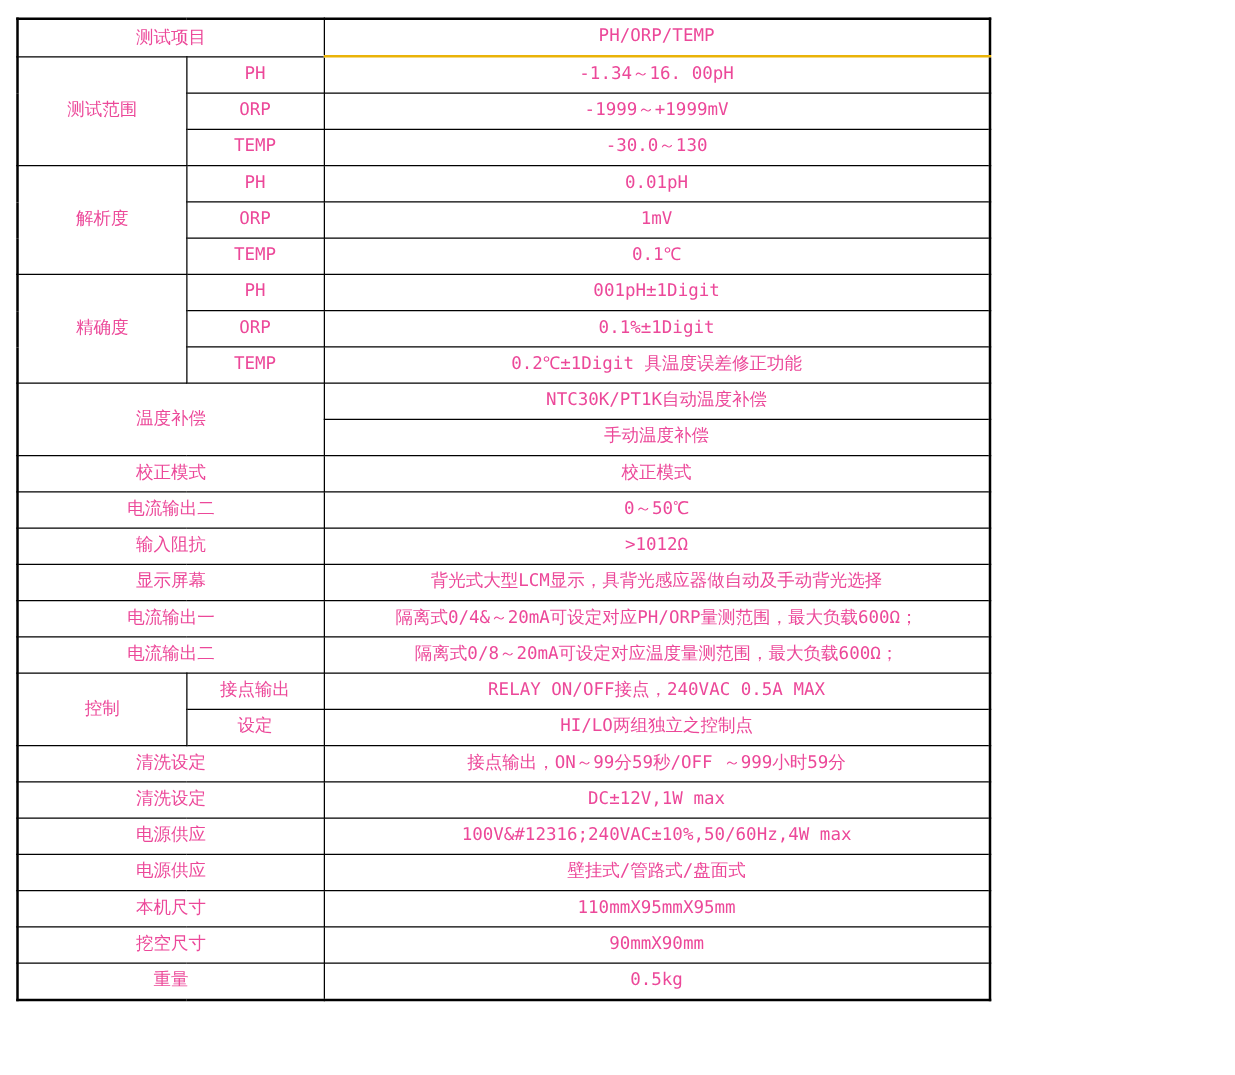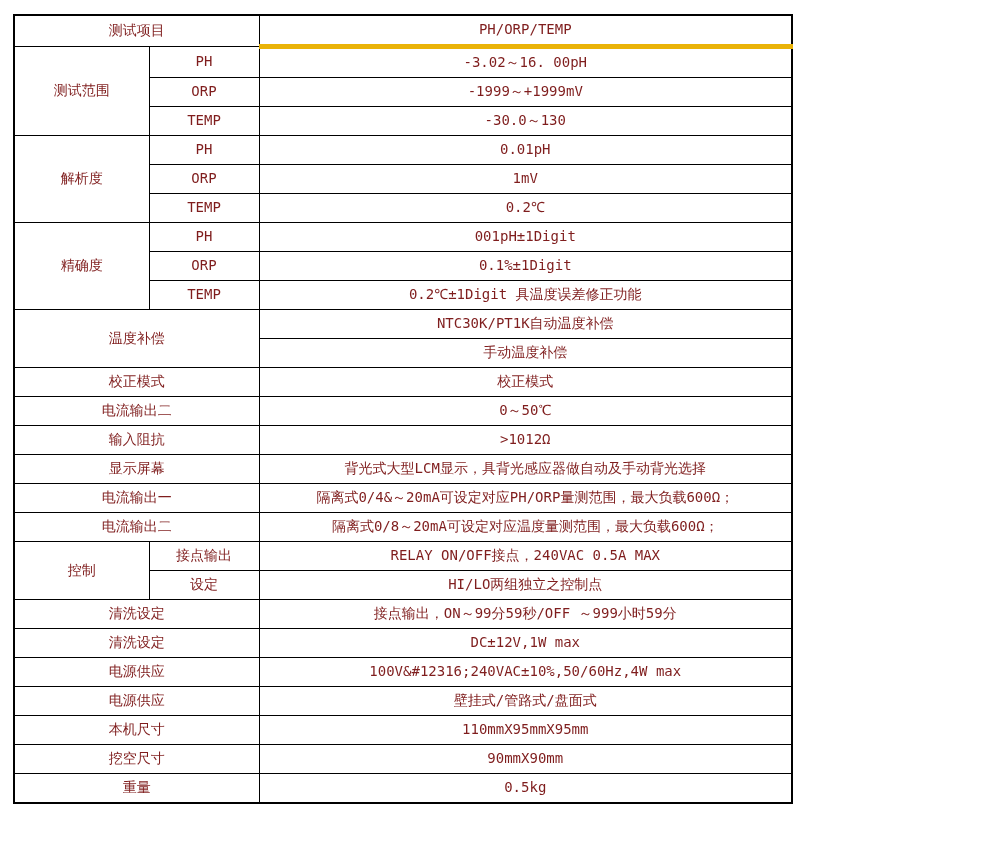--- a/index.html
+++ b/index.html
@@ -26,28 +26,28 @@
     table-layout: fixed;
     border: 2px solid #000000;
   }
   table.spec td {
     border: 1px solid #000000;
     height: 28px;
     padding: 0 4px;
     text-align: center;
     vertical-align: middle;
     font-size: 14px;
-    color: #7f1d1d;
+    color: #ec4899;
     line-height: 1.1;
     overflow: hidden;
     white-space: nowrap;
     margin-left: 47px;
   }
   table.spec td.hdr {
-    border-bottom: 5px solid #eab308;
+    border-bottom: 2px solid #eab308;
   }
   col.c-a { width: 135px; }
   col.c-b { width: 110px; }
   col.c-c { width: 533px; }
 </style>
 </head>
 <body>
 
 <div class="page">
   <table class="spec">
@@ -59,21 +59,21 @@
     <tbody>
 
       <tr>
         <td colspan="2">测试项目</td>
         <td class="hdr">PH/ORP/TEMP</td>
       </tr>
 
       <tr>
         <td rowspan="3">测试范围</td>
         <td>PH</td>
-        <td>-3.02～16. 00pH</td>
+        <td>-1.34～16. 00pH</td>
       </tr>
       <tr>
         <td>ORP</td>
         <td>-1999～+1999mV</td>
       </tr>
       <tr>
         <td>TEMP</td>
         <td>-30.0～130</td>
       </tr>
 
@@ -81,21 +81,21 @@
         <td rowspan="3">解析度</td>
         <td>PH</td>
         <td>0.01pH</td>
       </tr>
       <tr>
         <td>ORP</td>
         <td>1mV</td>
       </tr>
       <tr>
         <td>TEMP</td>
-        <td>0.2℃</td>
+        <td>0.1℃</td>
       </tr>
 
       <tr>
         <td rowspan="3">精确度</td>
         <td>PH</td>
         <td>001pH±1Digit</td>
       </tr>
       <tr>
         <td>ORP</td>
         <td>0.1%±1Digit</td>

